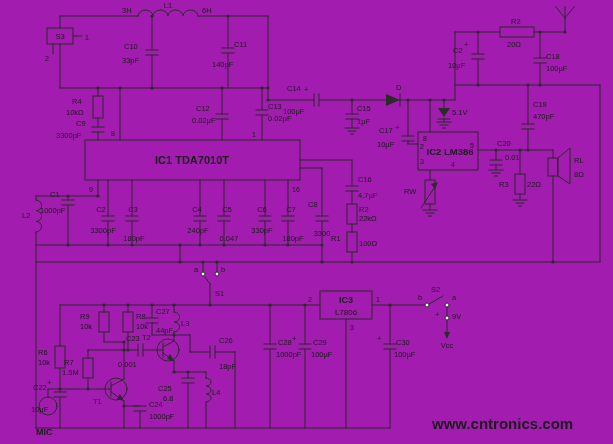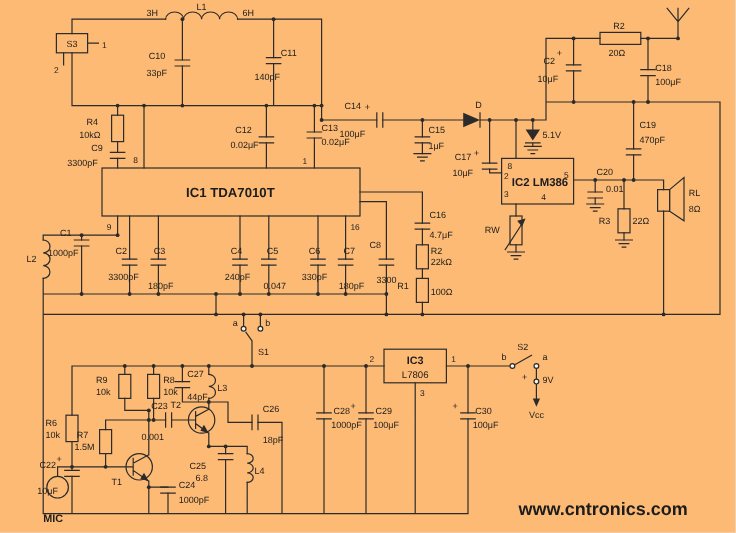--- a/index.html
+++ b/index.html
@@ -1,16 +1,16 @@
 <!DOCTYPE html>
 <html><head>
 <meta charset="utf-8">
 <style>
   html,body{margin:0;padding:0;background:#e8e8e4;}
-  .wrap{width:613px;height:444px;background:#fdba74;position:relative;overflow:hidden;
+  .wrap{width:613px;height:444px;background:#a21caf;position:relative;overflow:hidden;
         font-family:"Liberation Sans",sans-serif;text-decoration:underline;}
   svg{display:block}
   .ln{stroke:#2b2b2b;fill:none;stroke-width:1;stroke-linecap:square}
   .fill{fill:#2b2b2b;stroke:none}
   .dot{fill:#2b2b2b;stroke:none}
   .oc{stroke:#2b2b2b;fill:#f5f4ec;stroke-width:1}
   text{font-family:"Liberation Sans",sans-serif;fill:#1c1c1c;font-size:7.5px}
   .pin{font-size:7px}
   .icbig{font-size:11px;font-weight:bold}
   .icmid{font-size:9.5px;font-weight:bold}

